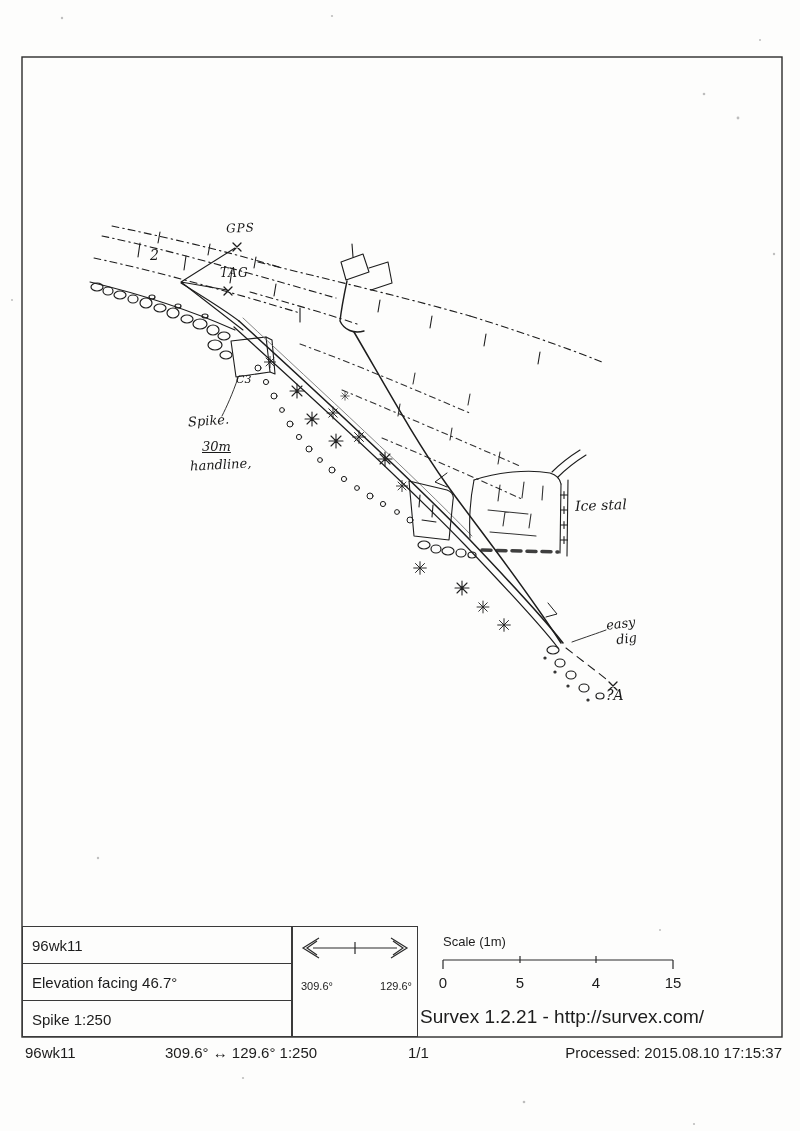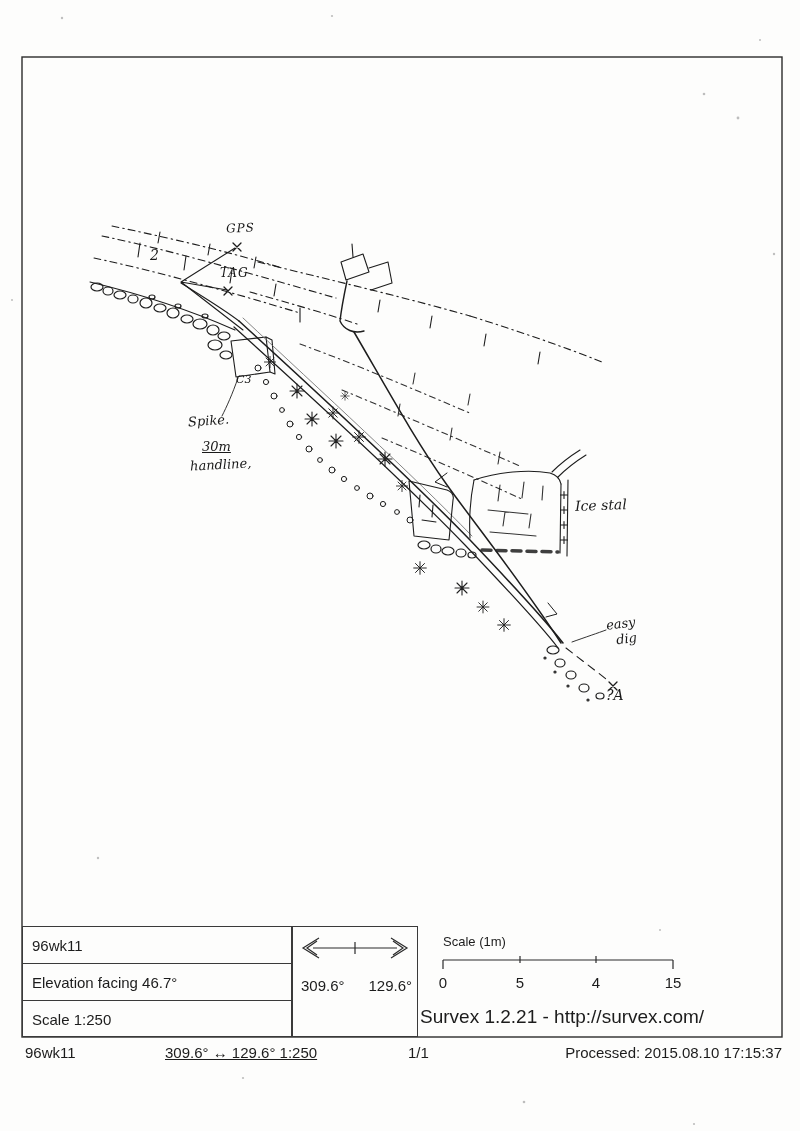--- a/index.html
+++ b/index.html
@@ -18,21 +18,21 @@
   
   .tb{position:absolute;box-sizing:border-box;border:1px solid #3a3a3a;background:transparent;}
   .tb-row{box-sizing:border-box;height:37px;display:flex;align-items:center;
     padding-left:9px;font-size:15px;border-bottom:1px solid #3a3a3a;}
   .tb-row:last-child{border-bottom:none;}
   #mid-box{position:absolute;box-sizing:border-box;border:1px solid #3a3a3a;}
   #mid-box .cell-top{box-sizing:border-box;height:33px;display:flex;align-items:center;
     padding-left:7px;font-size:15px;border-bottom:1px solid #4a4a4a;}
   #mid-box .cell-arrow{height:41px;display:flex;align-items:center;justify-content:center;}
   #mid-box .cell-deg{height:35px;display:flex;align-items:center;justify-content:space-between;
-    padding:0 5px 0 8px;font-size:15px;}
+    padding:0 5px 0 8px;font-size:11px;}
   #scalebar-block{position:absolute;left:435px;top:932px;width:270px;height:66px;}
   #scalebar-label{position:absolute;left:8px;top:2px;font-size:13px;}
   #scalebar-svg{position:absolute;left:0;top:22px;}
   .sb-num{position:absolute;top:42px;font-size:15px;width:24px;text-align:center;}
   #credit{position:absolute;left:420px;top:1006px;font-size:19px;}
   .foot{position:absolute;top:1044px;font-size:15px;}
 </style>
 </head>
 <body>
 
@@ -216,21 +216,21 @@
   <div class="hand" style="left:202px;top:440px;font-size:13px;text-decoration:underline;">30m</div>
   <div class="hand" style="left:190px;top:458px;font-size:13px;transform:rotate(-3deg);">handline,</div>
   <div class="hand" style="left:575px;top:498px;font-size:14px;transform:rotate(-2deg);">Ice stal</div>
   <div class="hand" style="left:606px;top:617px;font-size:13px;transform:rotate(-7deg);">easy</div>
   <div class="hand" style="left:616px;top:632px;font-size:13px;transform:rotate(-7deg);">dig</div>
   <div class="hand" style="left:606px;top:688px;font-size:14px;">?A</div>
 
   <div class="tb" style="left:22px;top:926px;width:270px;height:111px;">
     <div class="tb-row">96wk11</div>
     <div class="tb-row">Elevation facing 46.7°</div>
-    <div class="tb-row">Scale 1:250</div>
+    <div class="tb-row">Spike 1:250</div>
   </div>
 
   <div id="mid-box" style="left:292px;top:926px;width:126px;height:111px;">
     <div class="cell-arrow">
       <svg width="112" height="30" viewBox="0 0 112 30">
         <g stroke="#2b2b2b" stroke-width="1.2" fill="none">
           <line x1="14" y1="15" x2="98" y2="15"></line>
           <line x1="56" y1="9" x2="56" y2="21"></line>
           <path d="M20,5 L4,15 L20,25 M18,8 L8,15 L18,22"></path>
           <path d="M92,5 L108,15 L92,25 M94,8 L104,15 L94,22"></path>
@@ -256,17 +256,17 @@
     </svg>
     <div class="sb-num" style="left:-4px;">0</div>
     <div class="sb-num" style="left:73px;">5</div>
     <div class="sb-num" style="left:149px;">4</div>
     <div class="sb-num" style="left:226px;">15</div>
   </div>
 
   <div id="credit">Survex 1.2.21 - http://survex.com/</div>
 
   <div class="foot" style="left:25px;">96wk11</div>
-  <div class="foot" style="left:165px;text-decoration:underline;">309.6° ↔ 129.6° 1:250</div>
+  <div class="foot" style="left:165px;">309.6° ↔ 129.6° 1:250</div>
   <div class="foot" style="left:408px;">1/1</div>
   <div class="foot" style="left:520px;width:262px;text-align:right;">Processed: 2015.08.10 17:15:37</div>
 
 </div>
 
 </body></html>

